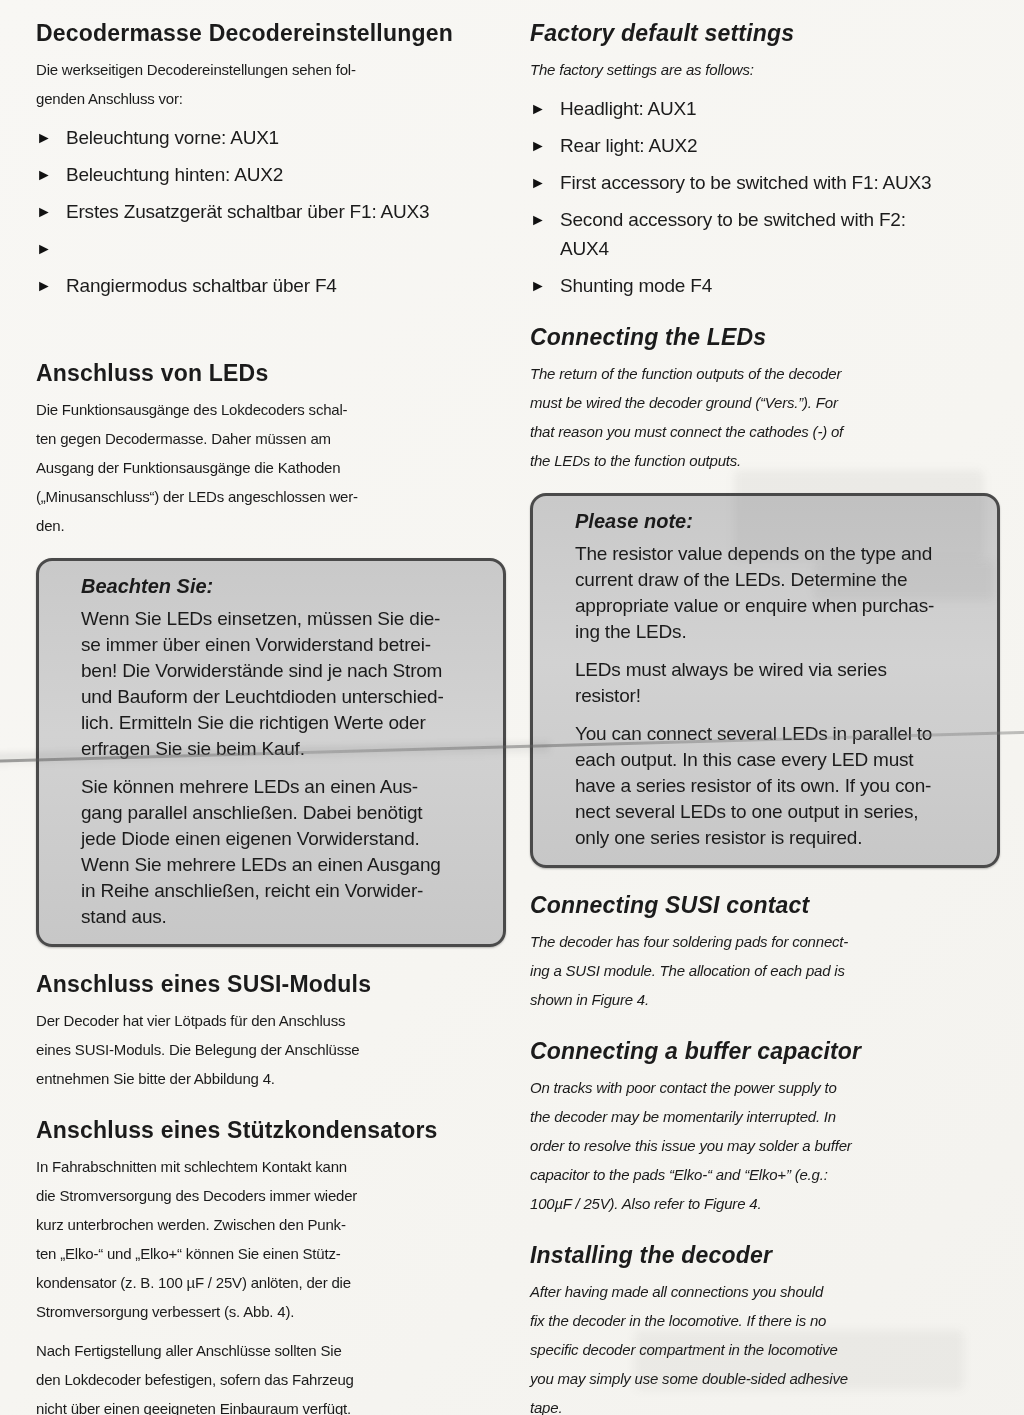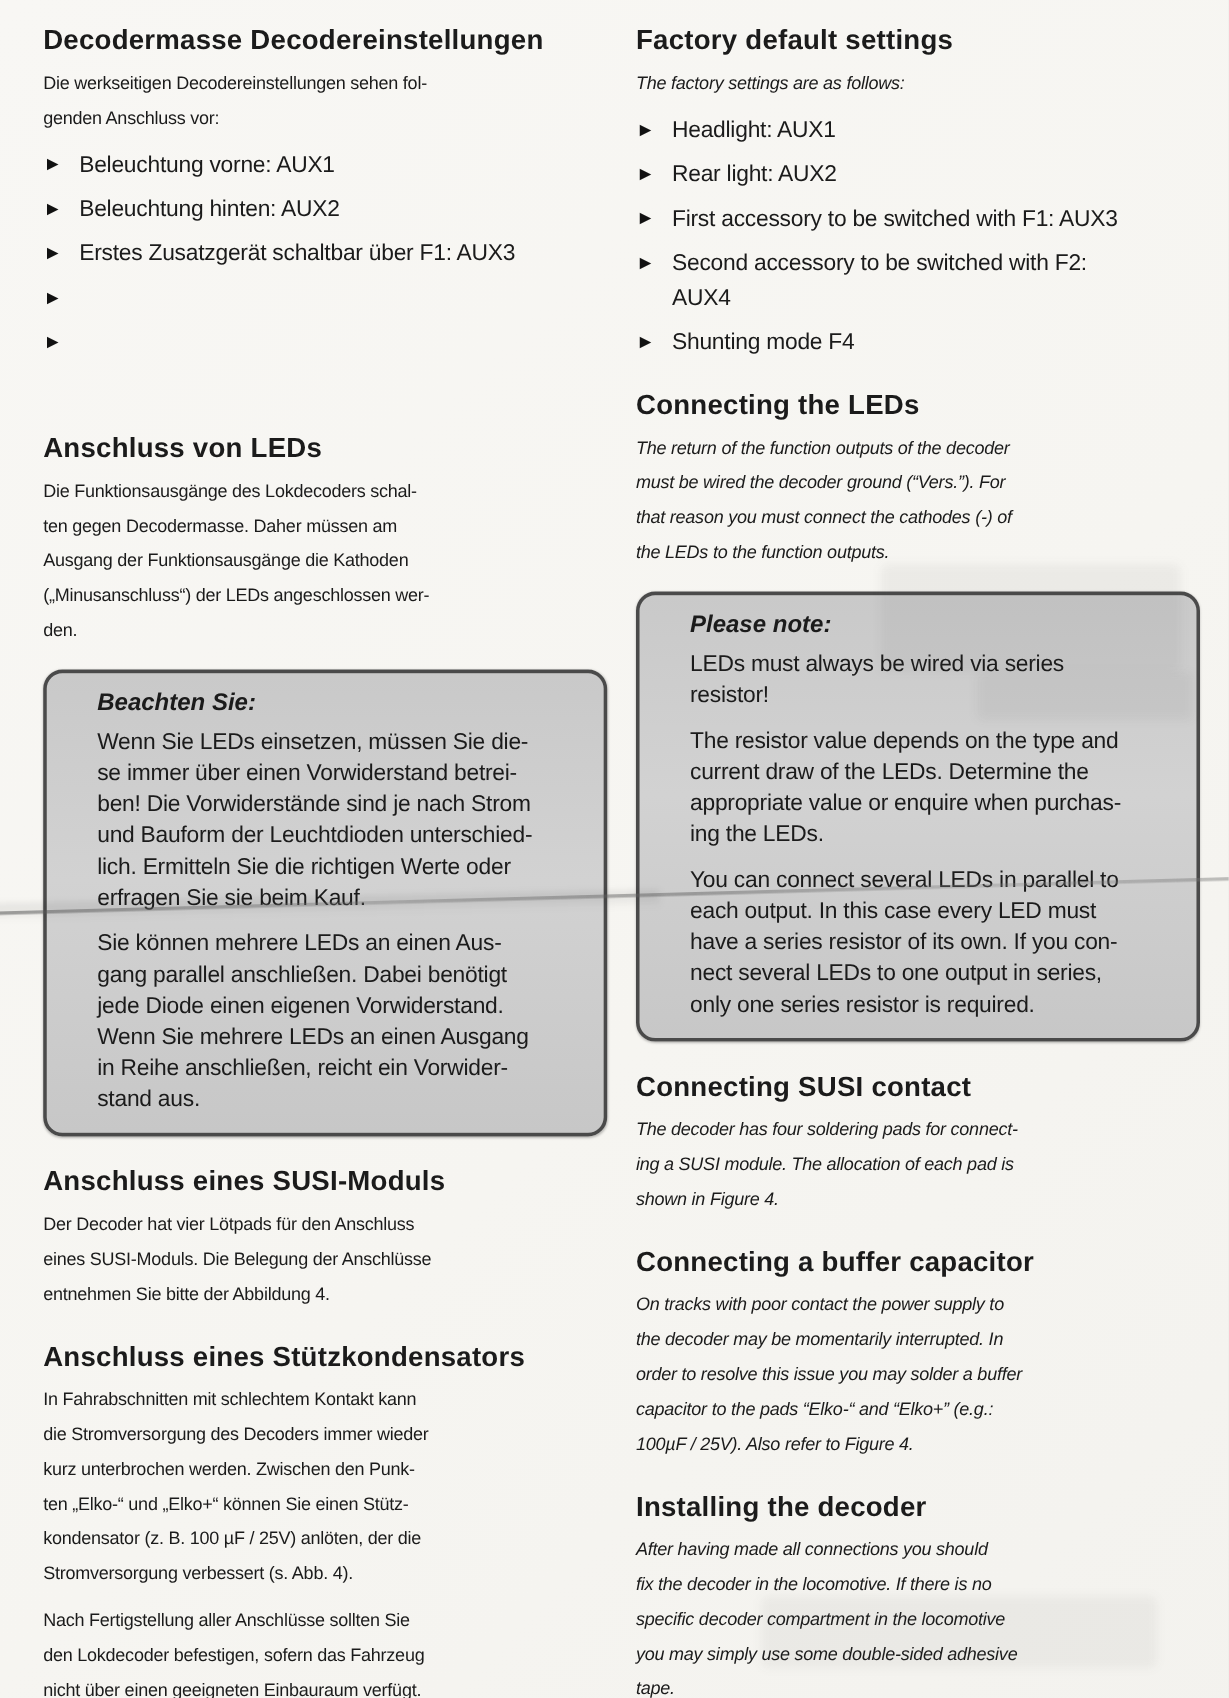--- a/index.html
+++ b/index.html
@@ -26,21 +26,21 @@
     width: 470px;
     flex: 0 0 470px;
   }
   .sec-title {
     font-size: 23px;
     font-weight: bold;
     letter-spacing: 0.2px;
     margin: 24px 0 8px 0;
   }
   .col-de .sec-title:first-child, .col-en .sec-title:first-child { margin-top: 8px; }
-  .col-en .sec-title { }
+  .col-en .sec-title { font-style: italic; }
   .para {
     font-size: 15px;
     line-height: 29px;
     letter-spacing: -0.2px;
     white-space: pre-line;
     margin: 0 0 10px 0;
   }
   .col-en .para { font-style: italic; }
   .bullets { margin: 4px 0 10px 0; }
   .bullet {
@@ -147,20 +147,21 @@
         </div>
         <div class="bullet">
           <span class="marker">►</span>
           <span class="btext">Erstes Zusatzgerät schaltbar über F1: AUX3</span>
         </div>
         <div class="bullet">
           <span class="marker">►</span>
         </div>
         <div class="bullet">
           <span class="marker">►</span>
+          <span class="btext">Rangiermodus schaltbar über F4</span>
         </div>
       </div>
 
       <div class="gap-lg"></div>
       <div class="sec-title">Anschluss von LEDs</div>
       <p class="para">Die Funktionsausgänge des Lokdecoders schal-
 ten gegen Decodermasse. Daher müssen am
 Ausgang der Funktionsausgänge die Kathoden
 („Minusanschluss“) der LEDs angeschlossen wer-
 den.</p>
@@ -229,26 +230,26 @@
       </div>
 
       <div class="sec-title">Connecting the LEDs</div>
       <p class="para">The return of the function outputs of the decoder
 must be wired the decoder ground (“Vers.”). For
 that reason you must connect the cathodes (-) of
 the LEDs to the function outputs.</p>
 
       <div class="note-box">
         <div class="note-title">Please note:</div>
-        <p class="note-para">LEDs must always be wired via series
-resistor!</p>
         <p class="note-para">The resistor value depends on the type and
 current draw of the LEDs. Determine the
 appropriate value or enquire when purchas-
 ing the LEDs.</p>
+        <p class="note-para">LEDs must always be wired via series
+resistor!</p>
         <p class="note-para">You can connect several LEDs in parallel to
 each output. In this case every LED must
 have a series resistor of its own. If you con-
 nect several LEDs to one output in series,
 only one series resistor is required.</p>
       </div>
 
       <div class="sec-title">Connecting SUSI contact</div>
       <p class="para">The decoder has four soldering pads for connect-
 ing a SUSI module. The allocation of each pad is

